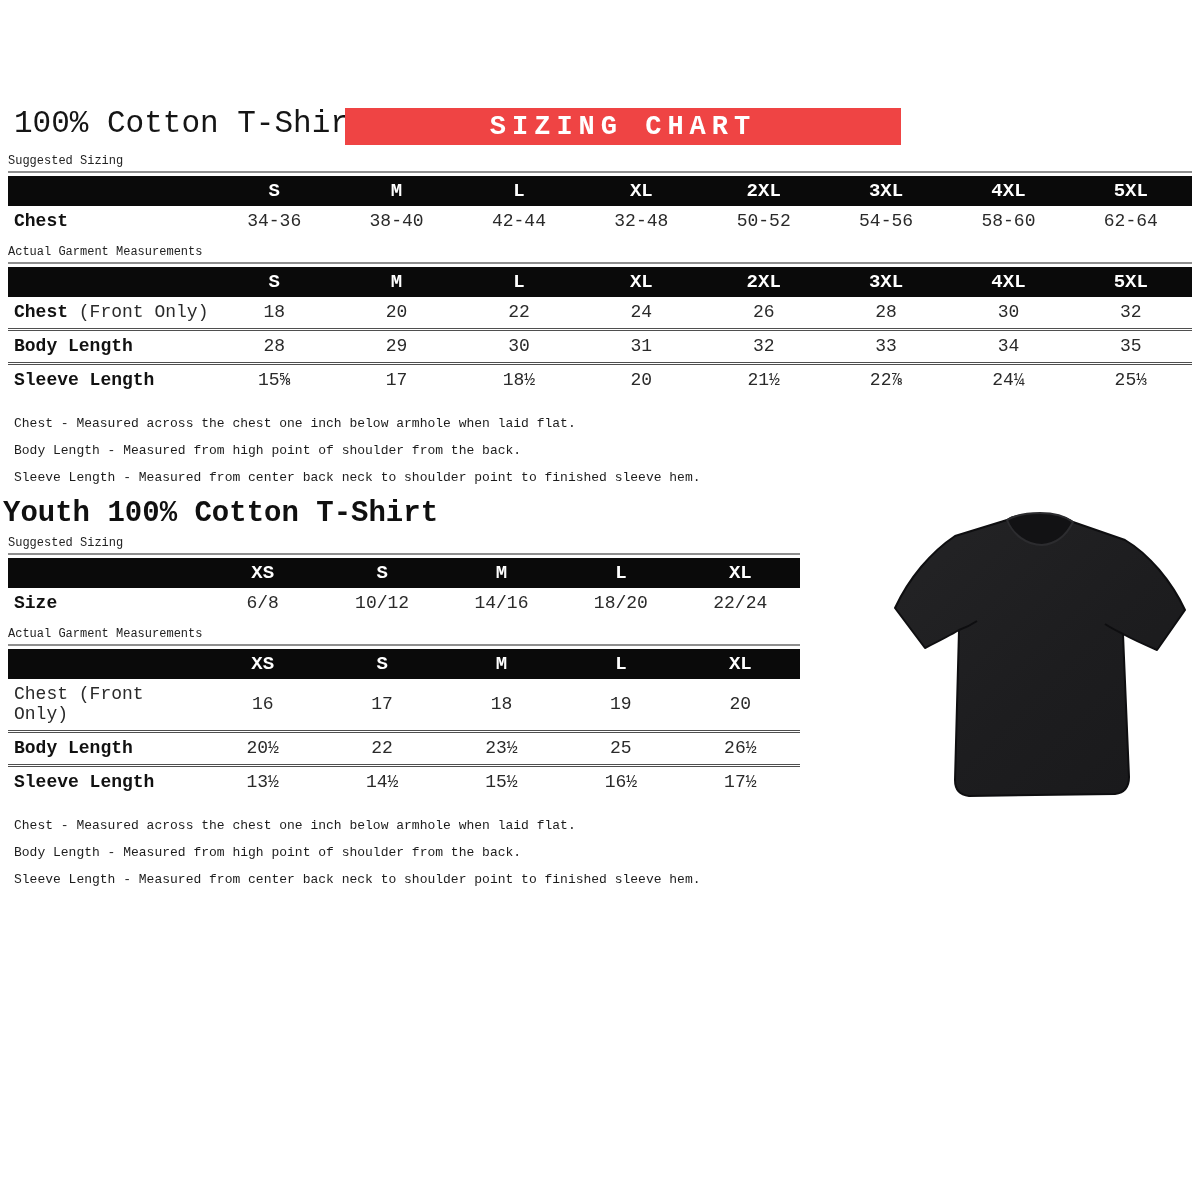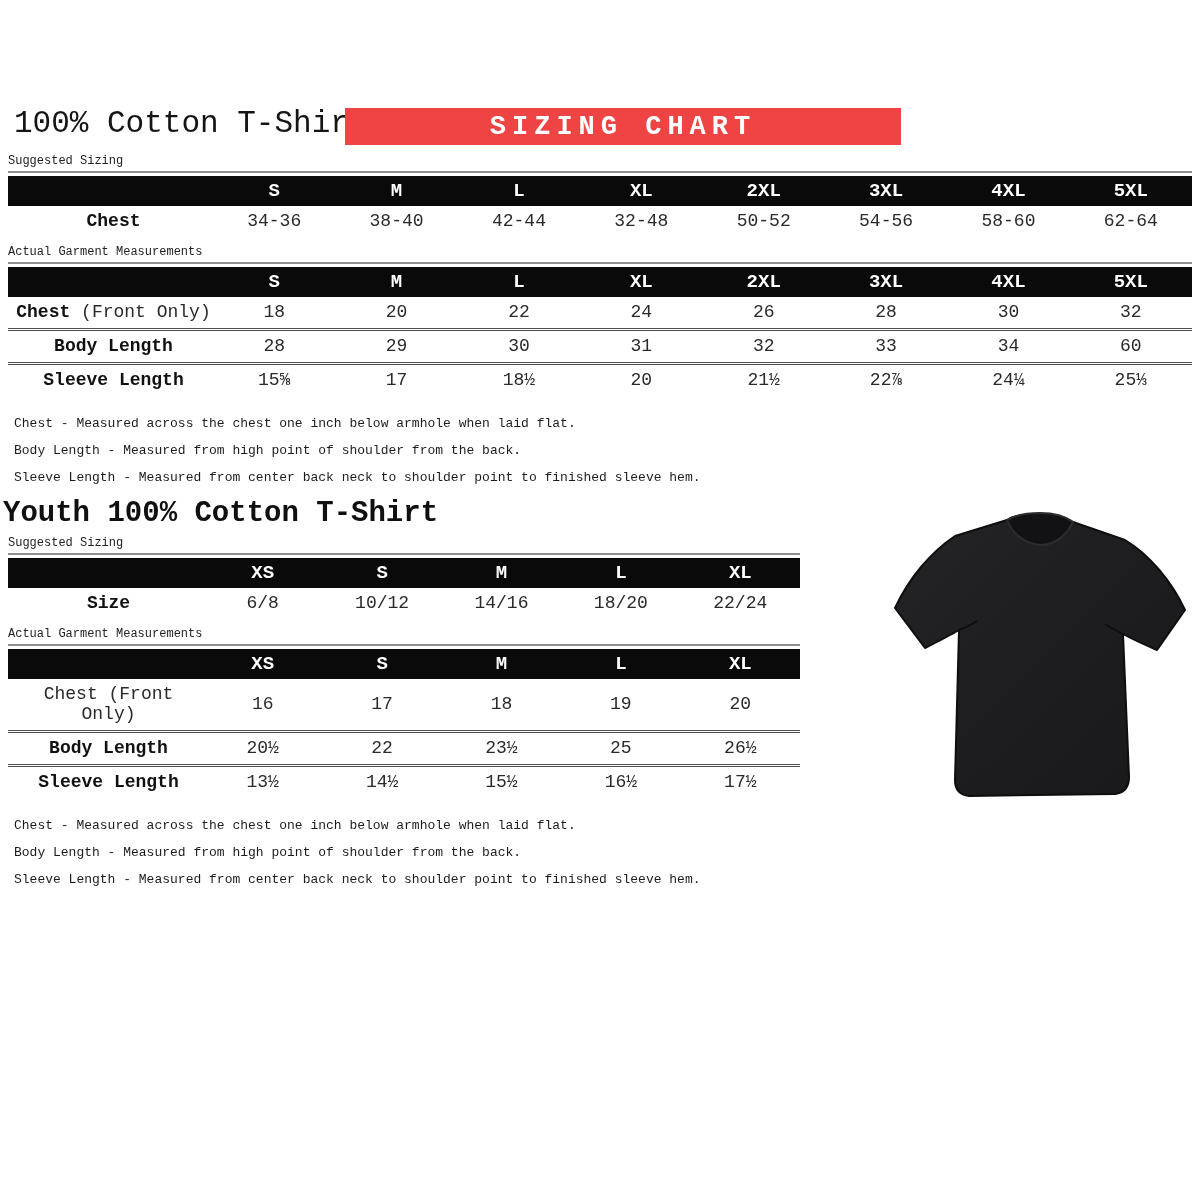--- a/index.html
+++ b/index.html
@@ -16,21 +16,21 @@
   }
   .sec-label{font-size:12px;color:#222;margin:6px 0 3px 0;}
   .rule{height:2px;background:#8f8f8f;margin-bottom:3px;}
   .w-adult{width:1184px;}
   .w-youth{width:792px;}
   .blk2{margin-top:8px;}
   table{border-collapse:collapse;table-layout:fixed;width:100%;font-size:18px;color:#2a2a2a;}
   col.lc-a{width:205px;} col.lc-y{width:195px;}
   th{background:#0a0a0a;color:#ffffff;font-size:19px;font-weight:bold;padding:4px 0;text-align:center;}
   td{text-align:center;padding:5px 0 6px 0;}
-  td.lbl{text-align:center;padding-left:6px;}
+  td.lbl{text-align:left;padding-left:6px;}
   .b{font-weight:bold;color:#111;}
   .actual tbody tr + tr td{border-top:3px double #4f4f4f;}
   .notes{margin:14px 0 0 6px;font-size:13px;color:#1c1c1c;line-height:27px;}
   .youth-title{font-size:29px;font-weight:bold;color:#101010;margin:6px 0 6px -5px;}
   .tee{position:absolute;left:889px;top:482px;width:300px;height:325px;}
 </style>
 </head>
 <body>
 
 <div class="page">
@@ -126,21 +126,21 @@
         </tr>
         <tr>
           <td class="lbl"><span class="b">Body Length</span><span></span></td>
           <td>28</td>
           <td>29</td>
           <td>30</td>
           <td>31</td>
           <td>32</td>
           <td>33</td>
           <td>34</td>
-          <td>60</td>
+          <td>35</td>
         </tr>
         <tr>
           <td class="lbl"><span class="b">Sleeve Length</span><span></span></td>
           <td>15⅝</td>
           <td>17</td>
           <td>18½</td>
           <td>20</td>
           <td>21½</td>
           <td>22⅞</td>
           <td>24¼</td>

